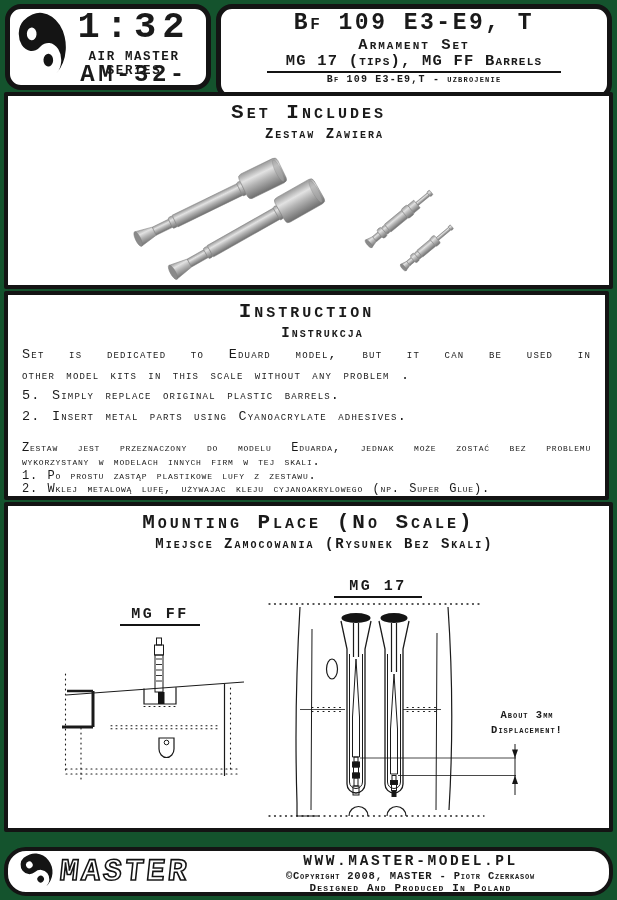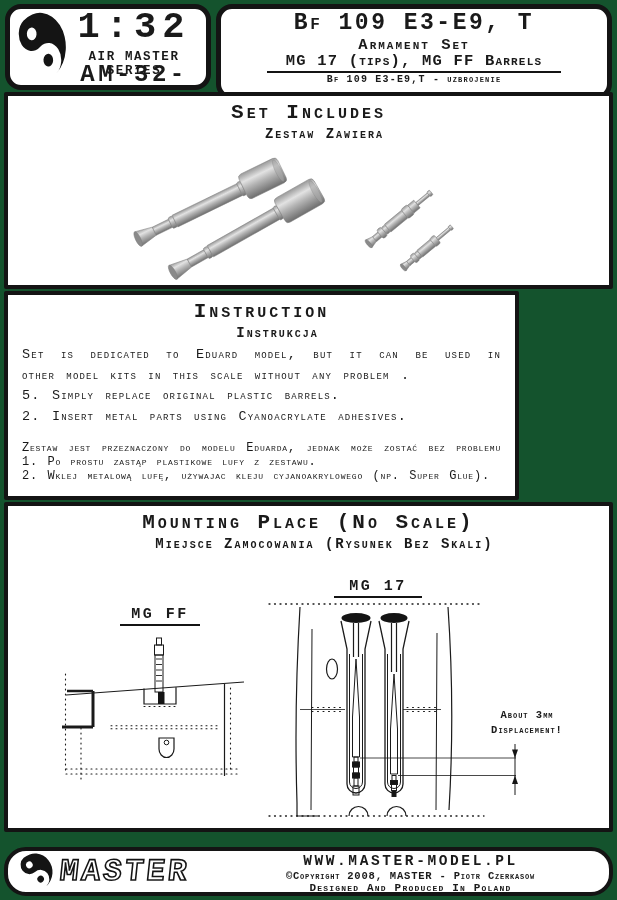--- a/index.html
+++ b/index.html
@@ -24,21 +24,21 @@
   
   .hdr-right{left:216px;top:4px;width:396px;height:96px;}
   .ht1{top:1px;font-size:23px;font-weight:bold;letter-spacing:2.5px;}
   .ht2{top:27px;font-size:15.5px;font-weight:bold;letter-spacing:2px;}
   .ht3{top:43px;font-size:15.5px;font-weight:bold;letter-spacing:1.2px;}
   .hrule{left:12%;width:76%;top:62px;height:2px;background:#141414;}
   .ht4{top:65px;font-size:10px;font-weight:bold;letter-spacing:1.2px;}
 
   
   .p1{left:4px;top:92px;width:609px;height:197px;}
-  .p2{left:4px;top:291px;width:515px;height:209px;}
+  .p2{left:4px;top:291px;width:605px;height:209px;}
   .p3{left:4px;top:502px;width:609px;height:330px;}
 
   .sec-title{top:5px;font-size:21px;font-weight:bold;letter-spacing:3px;}
   .sec-sub{top:30px;font-size:14px;font-weight:bold;letter-spacing:2px;padding-left:32px;}
 
   
   .eng{left:14px;right:14px;top:50px;font-size:13.5px;letter-spacing:1.2px;word-spacing:2px;line-height:20.5px;}
   .pol{left:14px;right:14px;top:147px;font-size:12px;letter-spacing:.8px;word-spacing:1.5px;line-height:13.8px;}
   .just{text-align:justify;text-align-last:justify;}
 
@@ -152,20 +152,21 @@
     <div class="abs ctr sc sec-title">Instruction</div>
     <div class="abs ctr sc sec-sub">Instrukcja</div>
     <div class="abs eng sc">
       <div class="just">Set is dedicated to Eduard model, but it can be used in</div>
       <div>other model kits in this scale without any problem .</div>
       <div>5. Simply replace original plastic barrels.</div>
       <div>2. Insert metal parts using Cyanoacrylate adhesives.</div>
     </div>
     <div class="abs pol sc">
       <div class="just">Zestaw jest przeznaczony do modelu Eduarda, jednak może zostać bez problemu</div>
+      <div>wykorzystany w modelach innych firm w tej skali.</div>
       <div>1. Po prostu zastąp plastikowe lufy z zestawu.</div>
       <div>2. Wklej metalową lufę, używajac kleju cyjanoakrylowego (np. Super Glue).</div>
     </div>
   </div>
 
   <div class="panel p3">
     <div class="abs ctr sc sec-title">Mounting Place (No Scale)</div>
     <div class="abs ctr sc sec-sub">Miejsce Zamocowania (Rysunek Bez Skali)</div>
 
     <div class="abs lbl" style="left:112px;top:100px;width:80px;">MG FF</div>

